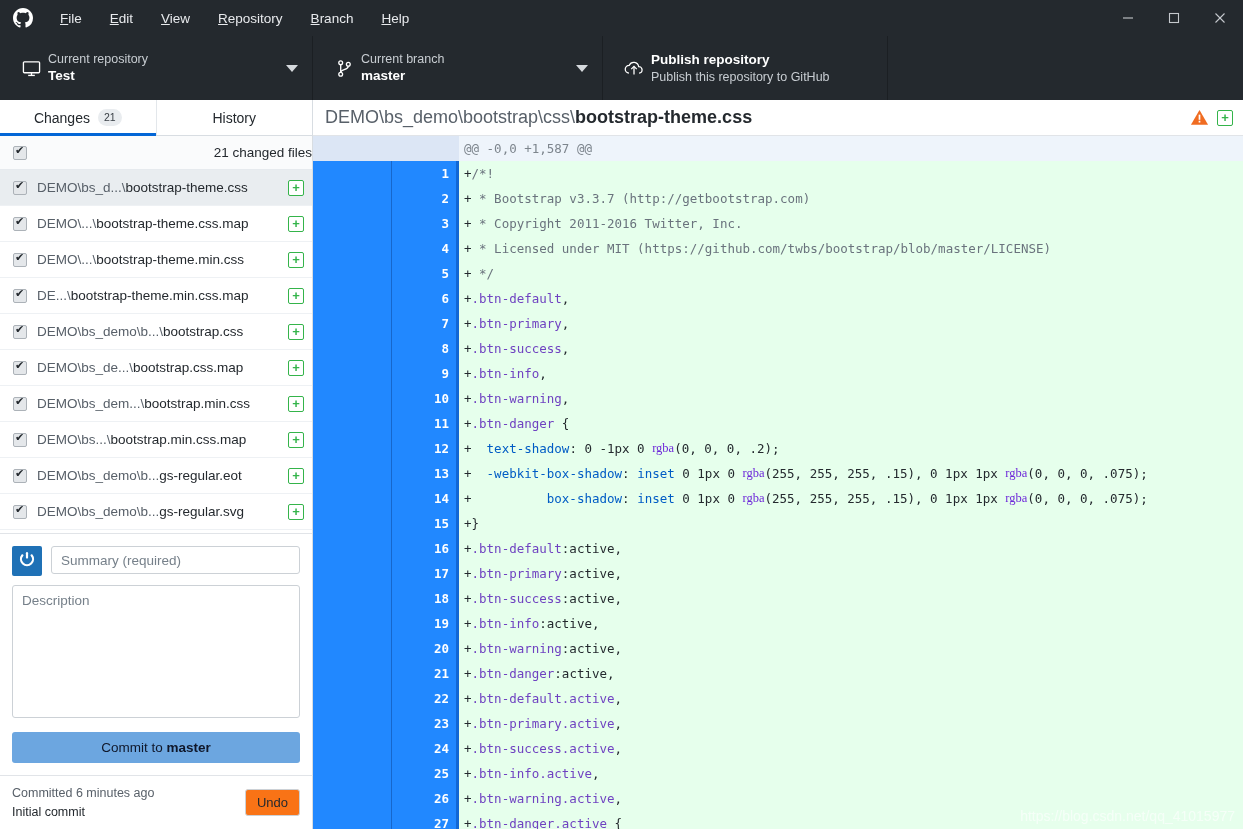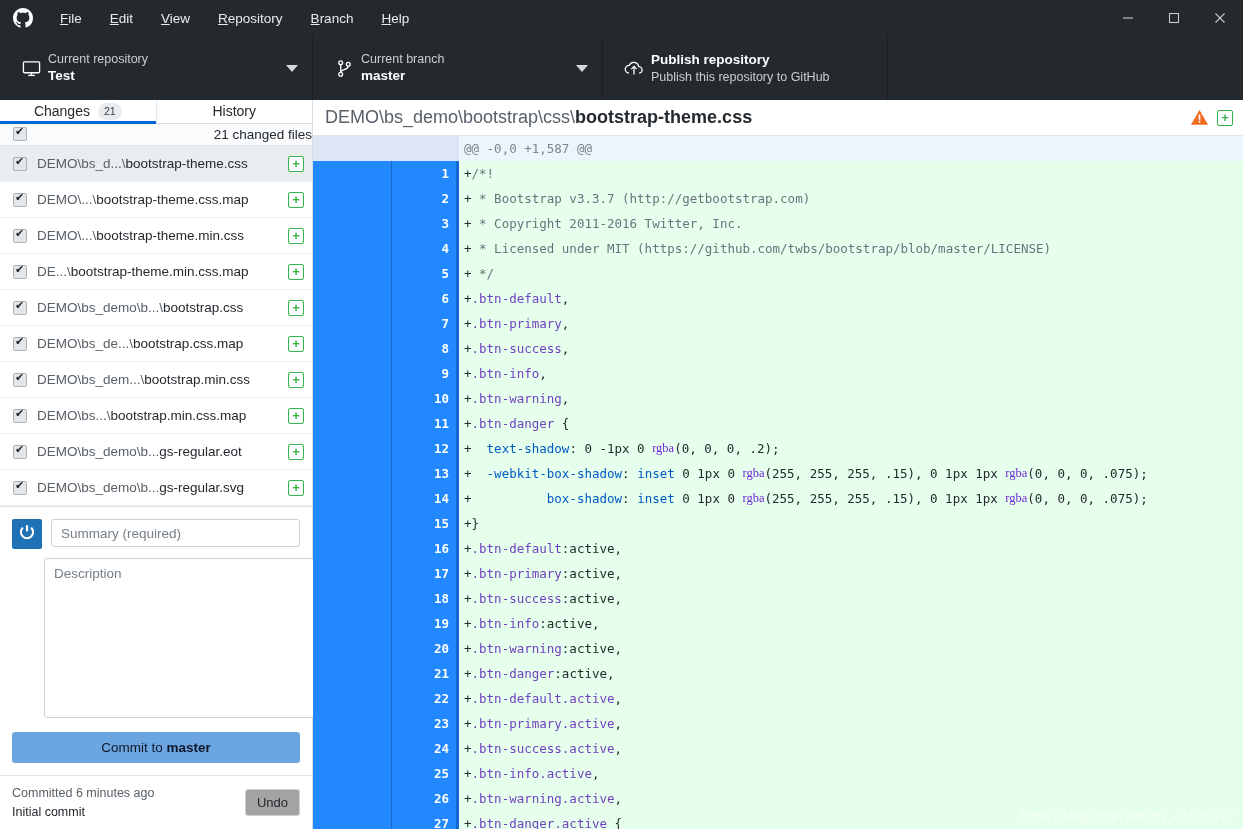--- a/index.html
+++ b/index.html
@@ -108,40 +108,40 @@
     display:flex; align-items:center; justify-content:center;
   }
   .avatar svg { width:20px; height:20px; fill:#fff; }
   .inp {
     flex:1; height:28px; border:1px solid #ccd1d6; border-radius:3px; padding:0 9px;
     font-family:"Liberation Sans", sans-serif; font-size:13.5px; color:#24292e; background:#fff;
     outline:none;
   }
   .inp::placeholder { color:#76808a; }
   .desc {
-    width:100%; height:160px; margin-top:9px; border:1px solid #ccd1d6; border-radius:3px;
+    width:100%; height:133px; margin-top:9px; border:1px solid #ccd1d6; border-radius:3px;
     padding:7px 9px; resize:none; font-family:"Liberation Sans", sans-serif;
-    font-size:13.5px; color:#24292e; outline:none;margin-left:32px;
+    font-size:13.5px; color:#24292e; outline:none;
   }
   .desc::placeholder { color:#76808a; }
   .commit-btn {
     width:100%; height:31px; margin-top:11px; border:none; border-radius:3px;
     background:#6ca6e0; color:#0f172a; font-size:13.5px; font-family:"Liberation Sans", sans-serif;
     cursor:default;
   }
   .commit-btn b { font-weight:bold; }
   .undo-bar {
     border-top:1px solid #e1e4e8; padding:9px 12px; display:flex; align-items:center;
     gap:8px; height:54px;
   }
   .undo-txt { flex:1; line-height:1.45; }
   .undo-txt .t1 { font-size:12.5px; color:#586069; }
   .undo-txt .t2 { font-size:12.5px; color:#24292e; }
   .undo-btn {
-    border:1px solid #ccd1d6; border-radius:3px; background:#a3a3a3; padding:5px 11px;
+    border:1px solid #ccd1d6; border-radius:3px; background:#f97316; padding:5px 11px;
     font-size:13px; color:#24292e; font-family:"Liberation Sans", sans-serif; cursor:default;
   }
 
   
   .diff-pane { flex:1; display:flex; flex-direction:column; min-width:0; background:#fff; }
   .diff-header {
     height:36px; display:flex; align-items:center; padding:0 10px 0 12px;
     border-bottom:1px solid #e1e4e8; background:#fff; gap:8px;
   }
   .diff-path { flex:1; font-size:18px; color:#586069; white-space:nowrap; overflow:hidden; }

